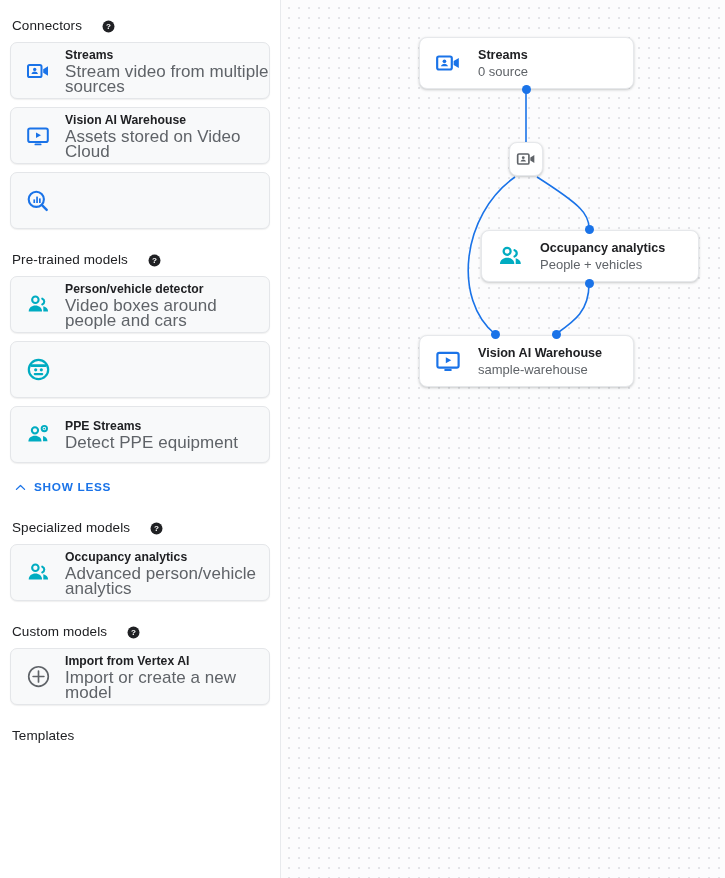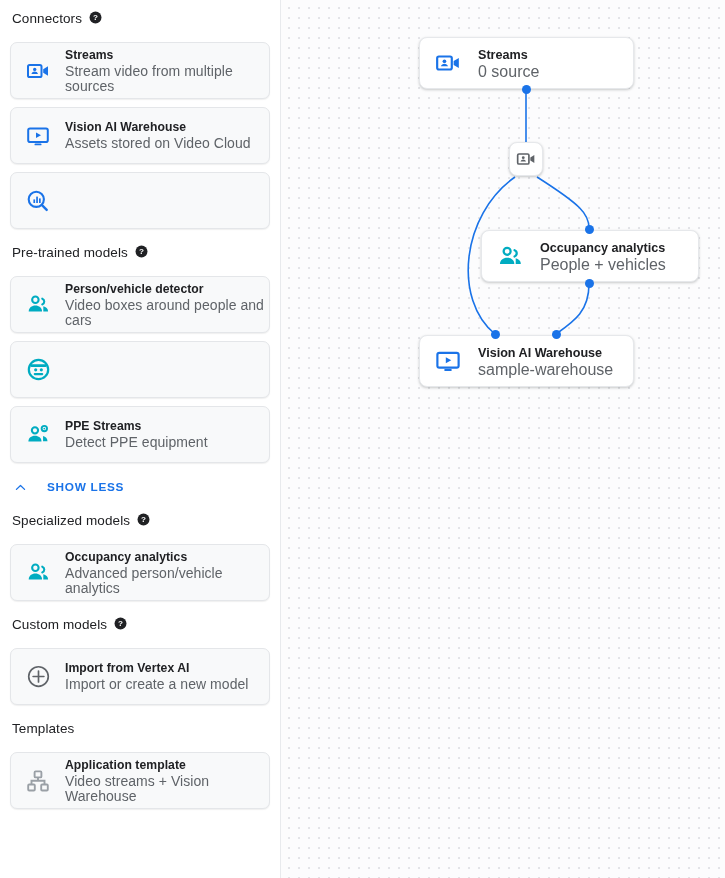--- a/index.html
+++ b/index.html
@@ -14,21 +14,21 @@
   
   .sidebar {
     width: 281px; height: 878px;
     background: #ffffff;
     border-right: 1px solid #e8eaed;
     padding: 0 10px;
     overflow: hidden;
     position: relative;
   }
   .section-head {
-    display: flex; align-items: flex-start; gap: 7px;
+    display: flex; align-items: flex-end; gap: 20px;
     padding: 0 0 0 2px;
     height: 22px;
     margin-top: 16px; margin-bottom: 9px;
   }
   .section-head.first { margin-top: 11px; }
   .section-title {
     font-size: 13.5px; color: #202124; letter-spacing: .1px;
   }
   .help-icon {
     width: 13px; height: 13px; flex: 0 0 13px;
@@ -52,26 +52,26 @@
     display: flex; align-items: center; justify-content: center;
     margin-right: 14px;
   }
   .card-icon svg { display: block; }
   .card-text { display: flex; flex-direction: column; justify-content: center; gap: 1px; }
   .card-title {
     font-size: 12.2px; font-weight: bold; color: #202124; letter-spacing: .05px;
     line-height: 15px;
   }
   .card-sub {
-    font-size: 14px; color: #5f6368; letter-spacing: .05px;
+    font-size: 17px; color: #5f6368; letter-spacing: .05px;
     line-height: 15px;
   }
 
   .show-less {
-    display: flex; align-items: center; gap: 20px;
+    display: flex; align-items: center; gap: 7px;
     margin: 14px 0 0 4px;
     height: 20px;
     cursor: pointer;
     color: #1a73e8;
     font-size: 11.8px; font-weight: bold; letter-spacing: .7px; text-align: center;
   }
   .show-less svg { display: block; }
 
   
   .canvas {
@@ -95,21 +95,21 @@
     cursor: pointer;
     padding-left: 14px;
   }
   .node-icon {
     width: 28px; height: 28px; flex: 0 0 28px;
     display: flex; align-items: center; justify-content: center;
     margin-right: 16px;
   }
   .node-text { display: flex; flex-direction: column; gap: 1px; }
   .node-title { font-size: 12.6px; font-weight: bold; color: #202124; line-height: 16px; }
-  .node-sub { font-size: 16px; color: #5f6368; line-height: 15px; }
+  .node-sub { font-size: 13px; color: #5f6368; line-height: 15px; }
 
   #node-streams   { left: 138px; top: 37px;  width: 215px; height: 52px; }
   #node-occupancy { left: 200px; top: 230px; width: 218px; height: 52px; }
   #node-warehouse { left: 138px; top: 335px; width: 215px; height: 52px; }
 
   .mini-node {
     position: absolute;
     left: 228px; top: 142px;
     width: 34px; height: 34px;
     background: #ffffff;
@@ -284,34 +284,20 @@
       <span class="card-text">
         <span class="card-title">Import from Vertex AI</span>
         <span class="card-sub">Import or create a new model</span>
       </span>
     </div>
 
     <div class="section-head">
       <span class="section-title">Templates</span>
     </div>
 
-    <div class="card">
-      <span class="card-icon">
-        <svg width="24" height="24" viewBox="0 0 24 24">
-            <rect x="8.6" y="2.4" width="6.8" height="6" rx="1" fill="none" stroke="#9aa0a6" stroke-width="1.9"></rect>
-            <rect x="2.2" y="15.5" width="6.6" height="6" rx="1" fill="none" stroke="#9aa0a6" stroke-width="1.9"></rect>
-            <rect x="15.2" y="15.5" width="6.6" height="6" rx="1" fill="none" stroke="#9aa0a6" stroke-width="1.9"></rect>
-            <path d="M12 8.4v3.3M5.5 15.5v-3.8h13v3.8" fill="none" stroke="#9aa0a6" stroke-width="1.9"></path>
-          </svg>
-      </span>
-      <span class="card-text">
-        <span class="card-title">Application template</span>
-        <span class="card-sub">Video streams + Vision Warehouse</span>
-      </span>
-    </div>
 
   </div>
 
   <div class="canvas">
 
     <svg class="edges" viewBox="0 0 444 878">
 
       <path d="M245 89 L245 142" fill="none" stroke="#1a73e8" stroke-width="1.6"></path>
 
       <path d="M256 177 C 300 205, 308 214, 308 228" fill="none" stroke="#1a73e8" stroke-width="1.6"></path>

